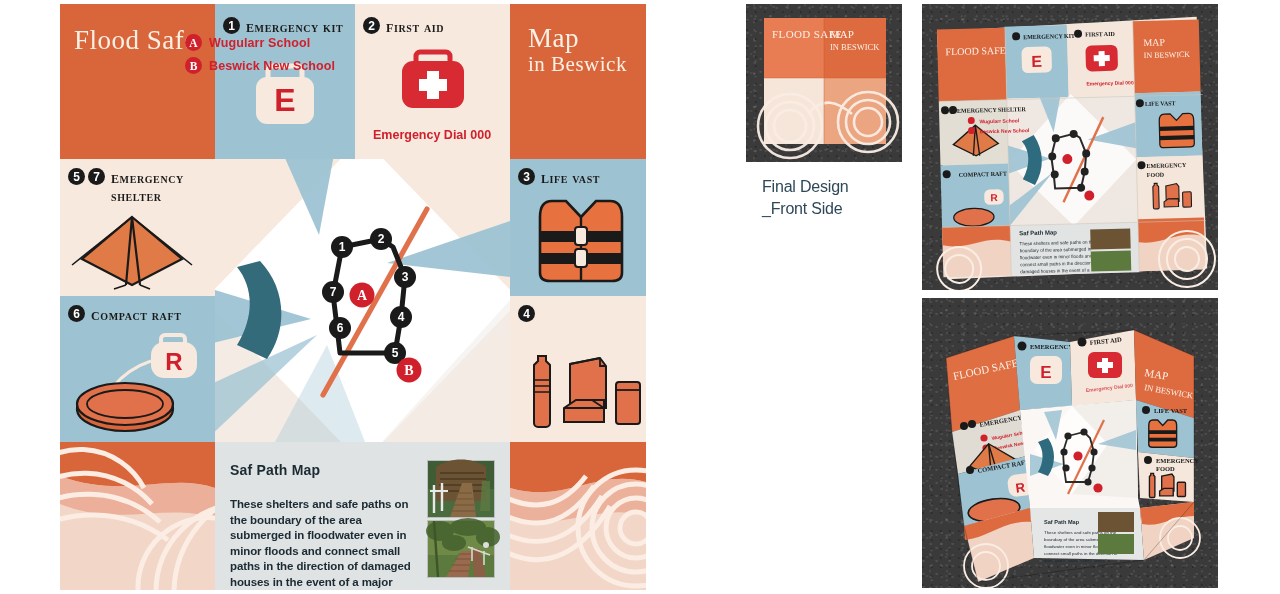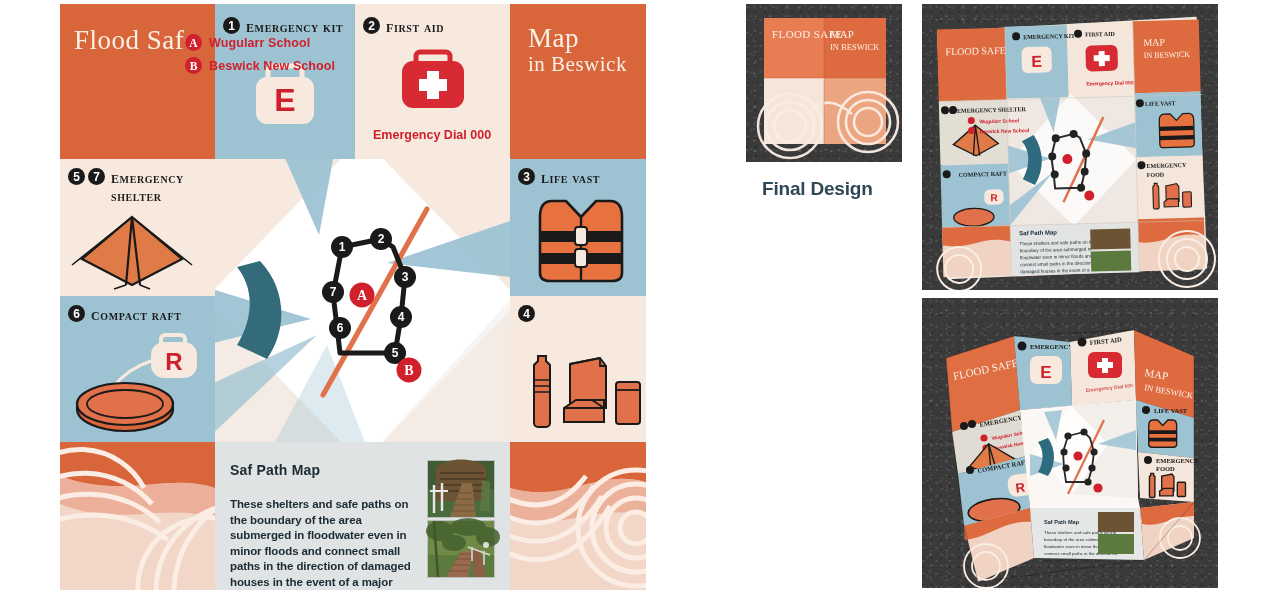--- a/index.html
+++ b/index.html
@@ -46,21 +46,21 @@
   .sp-title{position:absolute;left:15px;top:20px;font-size:14px;font-weight:bold;color:#1b2a33;letter-spacing:.2px;}
   .sp-body{position:absolute;left:15px;top:55px;width:182px;font-size:11.5px;font-weight:bold;
            color:#1b2a33;line-height:1.35;letter-spacing:-.1px;}
 
   .photo{position:absolute;border:1px solid #b9c0bf;background:#4e6b3a;}
 
   svg{display:block;overflow:visible;}
 
   
   .caption{position:absolute;left:762px;top:176px;width:190px;
-           font-size:19px;font-weight:bold;color:#2F4858;line-height:1.35;letter-spacing:-.2px;}
+           font-size:16px;font-weight:normal;color:#2F4858;line-height:1.35;letter-spacing:-.2px;}
   .shot{position:absolute;background:#3a3a3a;overflow:hidden;}
   .noise{position:absolute;inset:0;
      background-image:
        radial-gradient(circle at 12% 22%, rgba(255,255,255,.10) 0 1px, transparent 1.4px),
        radial-gradient(circle at 47% 8%,  rgba(255,255,255,.08) 0 1px, transparent 1.4px),
        radial-gradient(circle at 78% 36%, rgba(255,255,255,.09) 0 1px, transparent 1.4px),
        radial-gradient(circle at 28% 63%, rgba(255,255,255,.07) 0 1px, transparent 1.4px),
        radial-gradient(circle at 64% 82%, rgba(255,255,255,.09) 0 1px, transparent 1.4px),
        radial-gradient(circle at 91% 71%, rgba(255,255,255,.07) 0 1px, transparent 1.4px),
        radial-gradient(circle at 5% 90%,  rgba(0,0,0,.25) 0 1px, transparent 1.4px);
@@ -334,20 +334,21 @@
         <text x="8" y="20" font-family="Liberation Serif, serif" font-size="11" fill="#FBF0E7" letter-spacing=".4">FLOOD SAFE</text>
         <text x="66" y="20" font-family="Liberation Serif, serif" font-size="11" fill="#FBF0E7">MAP</text>
         <text x="66" y="32" font-family="Liberation Serif, serif" font-size="8.5" fill="#FBF0E7">IN BESWICK</text>
         <path d="M60 0 V126 M0 60 H122" stroke="#c9592f" stroke-width=".8" opacity=".55"></path>
       </g>
     </svg>
   </div>
 
   <div class="caption">
     <div>Final Design</div>
+    <div>_Front Side</div>
   </div>
 
   <div class="shot" style="left:922px;top:4px;width:296px;height:286px;">
     <div class="noise"></div>
     <svg width="296" height="286" viewBox="0 0 296 286" style="position:absolute;left:0;top:0;">
       <g transform="translate(148,142) rotate(-1.5) translate(-148,-142)">
 
         <polygon points="18,24 278,16 282,268 22,272" fill="#F3E7DC"></polygon>
 
         <rect x="18" y="22" width="68" height="72" fill="#DE6B3F"></rect>

